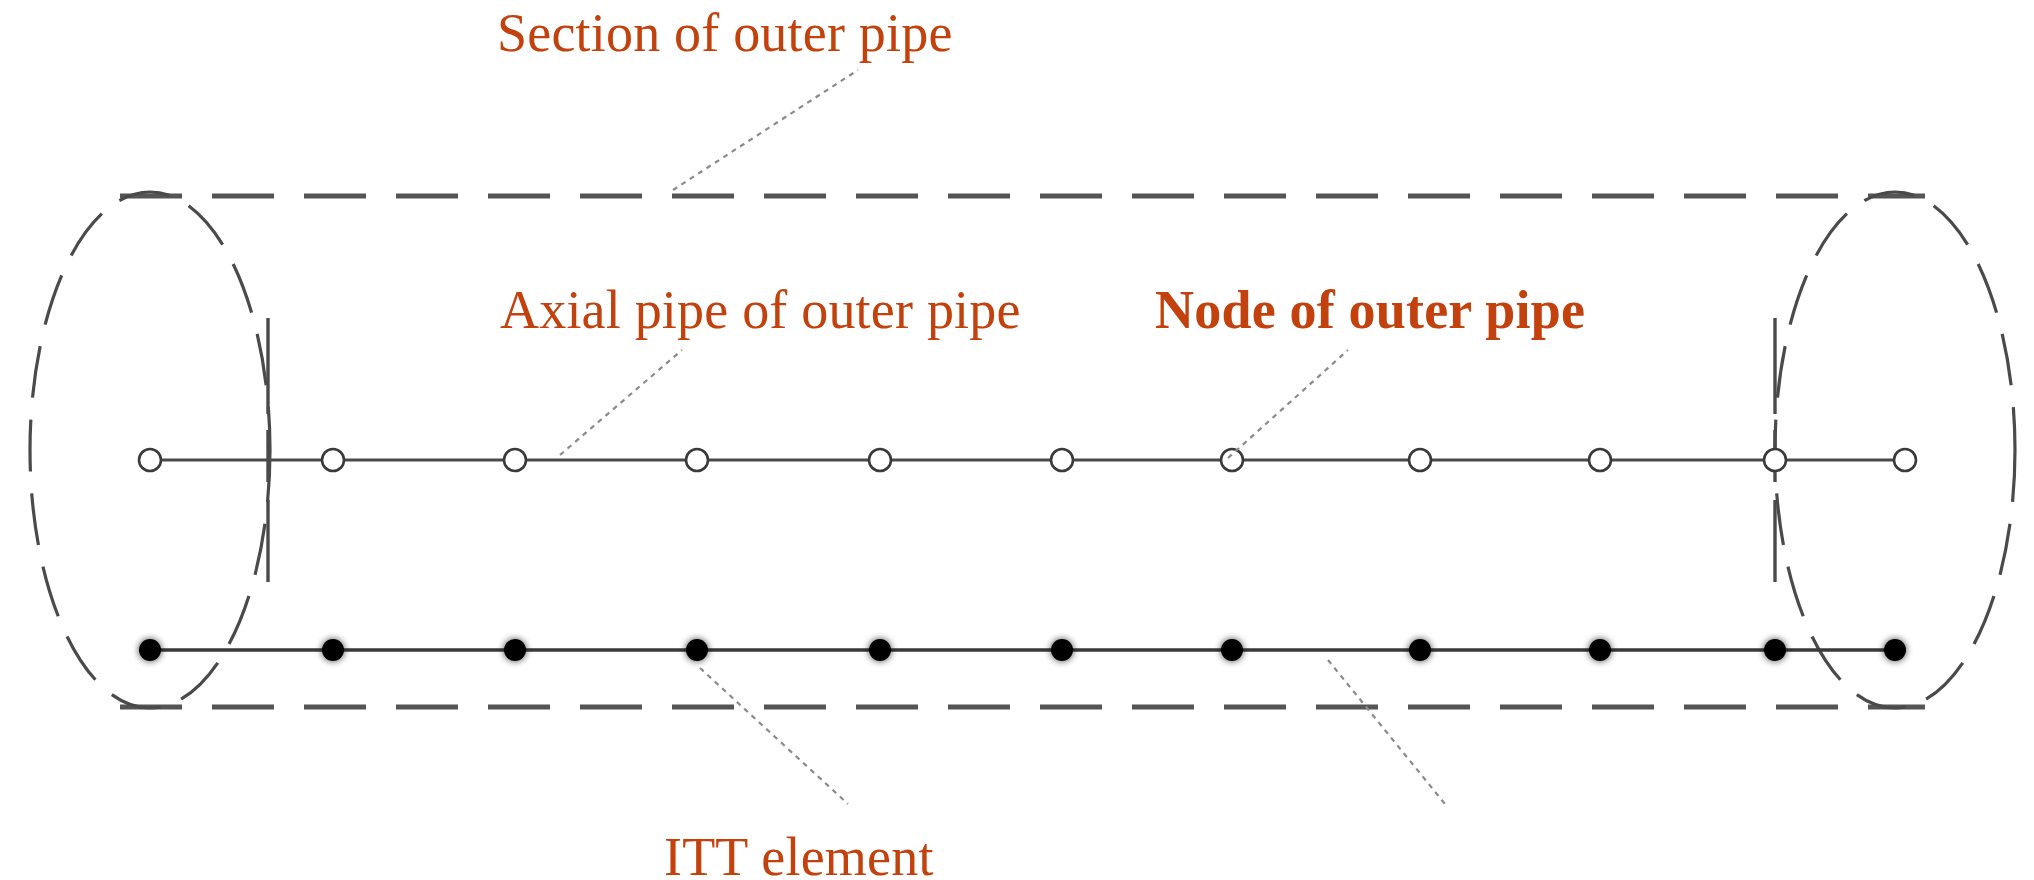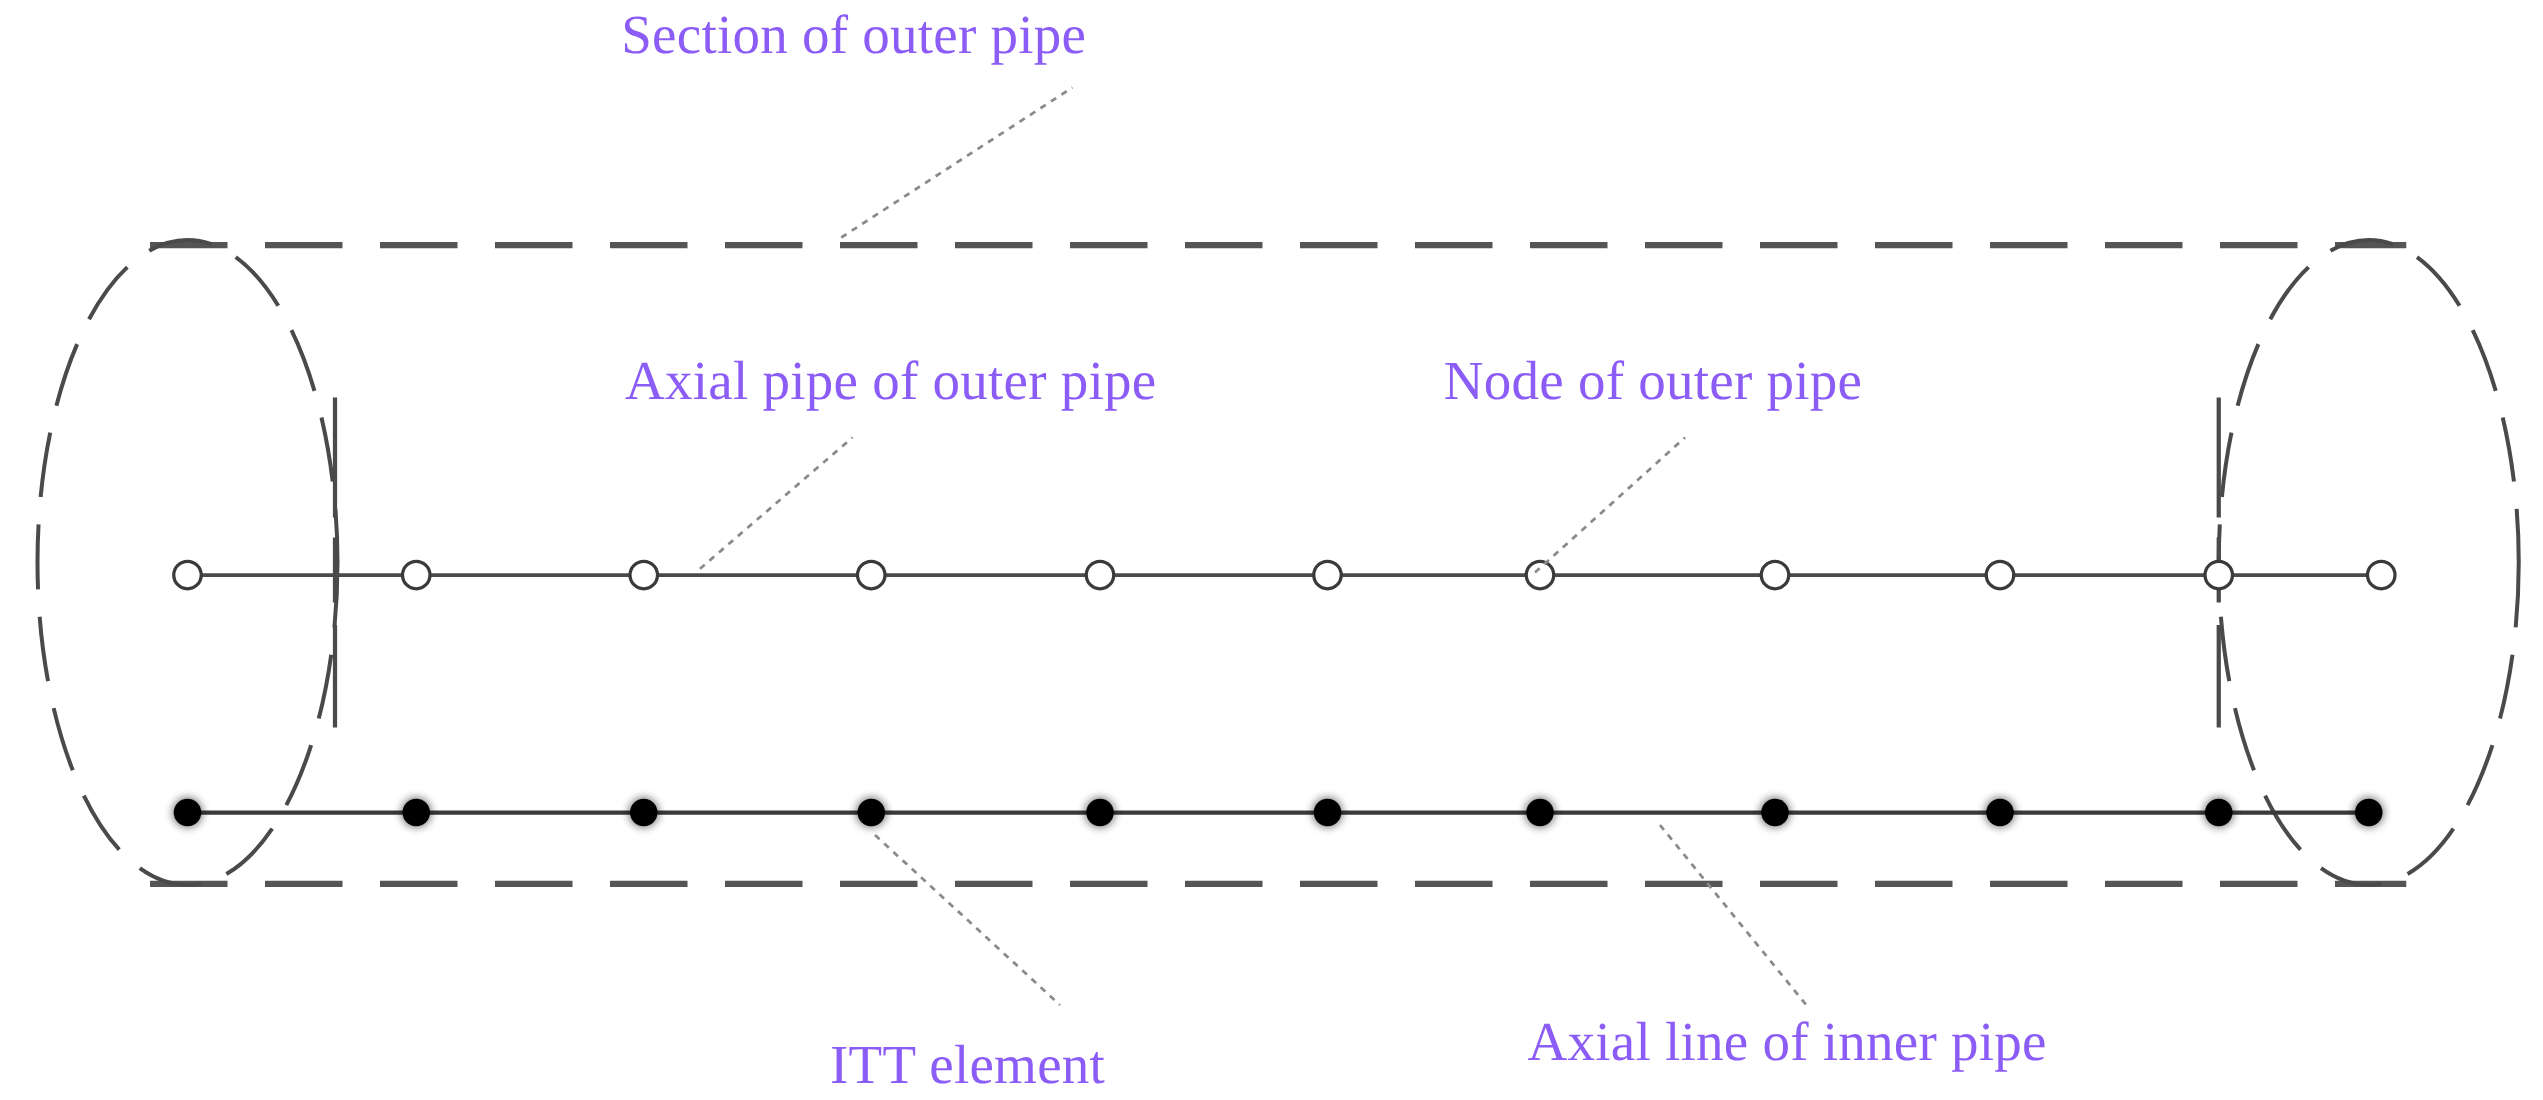--- a/index.html
+++ b/index.html
@@ -20,29 +20,29 @@
     position: absolute;
     left: 0;
     top: 0;
     width: 2034px;
     height: 880px;
     display: block;
   }
   .fig-label {
     position: absolute;
     white-space: nowrap;
-    color: #8b5cf6;
+    color: #c2410c;
     font-family: "Liberation Serif", "DejaVu Serif", serif;
-    font-size: 44px;
+    font-size: 54px;
     line-height: 1;
     letter-spacing: 0.2px;
   }
   #label-section-outer  { left: 497px; top: 6px;   }
   #label-axial-outer    { left: 500px; top: 283px; }
-  #label-node-outer     { left: 1155px; top: 283px; }
+  #label-node-outer     { left: 1155px; top: 283px; font-weight: bold; }
   #label-itt-element    { left: 664px; top: 812px; margin-top: 18px; }
   #label-axial-inner    { left: 1222px; top: 812px; }
 </style>
 </head>
 <body>
 
 <div id="stage">
 
   <svg id="figure-svg" viewBox="0 0 2034 880" xmlns="http://www.w3.org/2000/svg">
 
@@ -127,15 +127,14 @@
   </svg>
 
   <div class="fig-label" id="label-section-outer">Section of outer pipe</div>
 
   <div class="fig-label" id="label-axial-outer">Axial pipe of outer pipe</div>
 
   <div class="fig-label" id="label-node-outer">Node of outer pipe</div>
 
   <div class="fig-label" id="label-itt-element">ITT element</div>
 
-  <div class="fig-label" id="label-axial-inner">Axial line of inner pipe</div>
 
 </div>
 
 </body></html>

